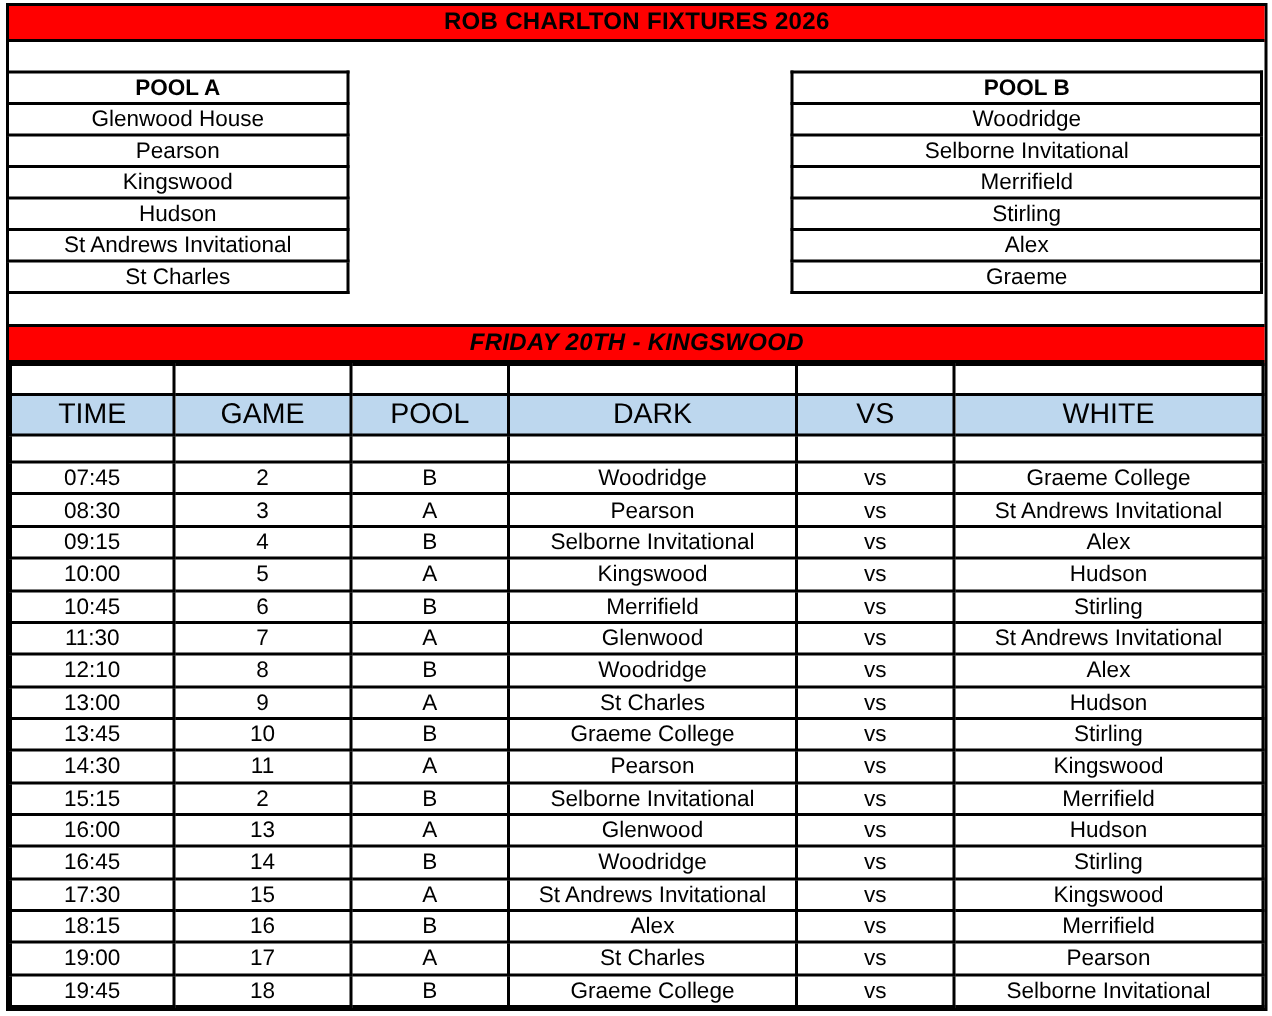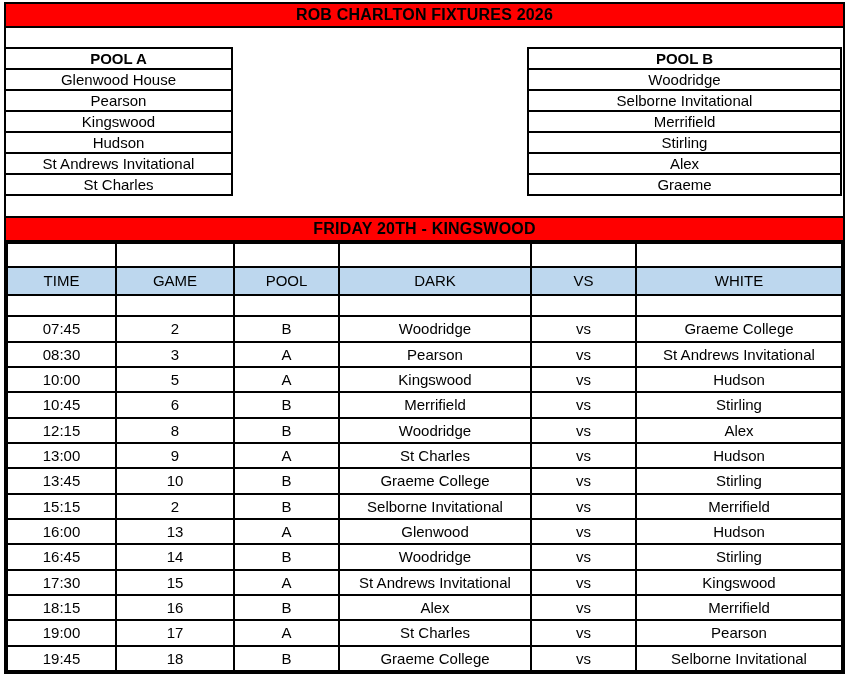--- a/index.html
+++ b/index.html
@@ -34,20 +34,21 @@
     display: flex;
     align-items: center;
     justify-content: center;
     font-weight: bold;
     font-size: 16px;
     letter-spacing: 0.2px;
   }
   .banner.day {
     border-top: 2px solid #000000;
     height: 26px;
+    font-style: italic;
   }
   .gap-top { height: 19px; }
   .gap-mid { height: 19px; }
   .pools {
     position: relative;
     height: 150px;
   }
   table.pool {
     position: absolute;
     top: 0;
@@ -82,21 +83,21 @@
     padding: 0;
     font-size: 15px;
     background: #ffffff;
     overflow: hidden;
     white-space: nowrap;
   }
   table.fixtures tr.empty-row-1 td { height: 16px; }
   table.fixtures tr.header-row td {
     background: #BDD7EE;
     height: 19px;
-    font-size: 15px;
+    font-size: 19px;
   }
   table.fixtures tr.empty-row-2 td { height: 14px; }
 </style>
 </head>
 <body>
 
 <div class="canvas">
   <div class="sheet">
 
     <div class="banner title">
@@ -215,37 +216,53 @@
           </tr>
           <tr>
             <td>08:30</td>
             <td>3</td>
             <td>A</td>
             <td>Pearson</td>
             <td>vs</td>
             <td>St Andrews Invitational</td>
           </tr>
           <tr>
+            <td>09:15</td>
+            <td>4</td>
+            <td>B</td>
+            <td>Selborne Invitational</td>
+            <td>vs</td>
+            <td>Alex</td>
+          </tr>
+          <tr>
             <td>10:00</td>
             <td>5</td>
             <td>A</td>
             <td>Kingswood</td>
             <td>vs</td>
             <td>Hudson</td>
           </tr>
           <tr>
             <td>10:45</td>
             <td>6</td>
             <td>B</td>
             <td>Merrifield</td>
             <td>vs</td>
             <td>Stirling</td>
           </tr>
           <tr>
-            <td>12:15</td>
+            <td>11:30</td>
+            <td>7</td>
+            <td>A</td>
+            <td>Glenwood</td>
+            <td>vs</td>
+            <td>St Andrews Invitational</td>
+          </tr>
+          <tr>
+            <td>12:10</td>
             <td>8</td>
             <td>B</td>
             <td>Woodridge</td>
             <td>vs</td>
             <td>Alex</td>
           </tr>
           <tr>
             <td>13:00</td>
             <td>9</td>
             <td>A</td>
@@ -255,20 +272,28 @@
           </tr>
           <tr>
             <td>13:45</td>
             <td>10</td>
             <td>B</td>
             <td>Graeme College</td>
             <td>vs</td>
             <td>Stirling</td>
           </tr>
           <tr>
+            <td>14:30</td>
+            <td>11</td>
+            <td>A</td>
+            <td>Pearson</td>
+            <td>vs</td>
+            <td>Kingswood</td>
+          </tr>
+          <tr>
             <td>15:15</td>
             <td>2</td>
             <td>B</td>
             <td>Selborne Invitational</td>
             <td>vs</td>
             <td>Merrifield</td>
           </tr>
           <tr>
             <td>16:00</td>
             <td>13</td>

